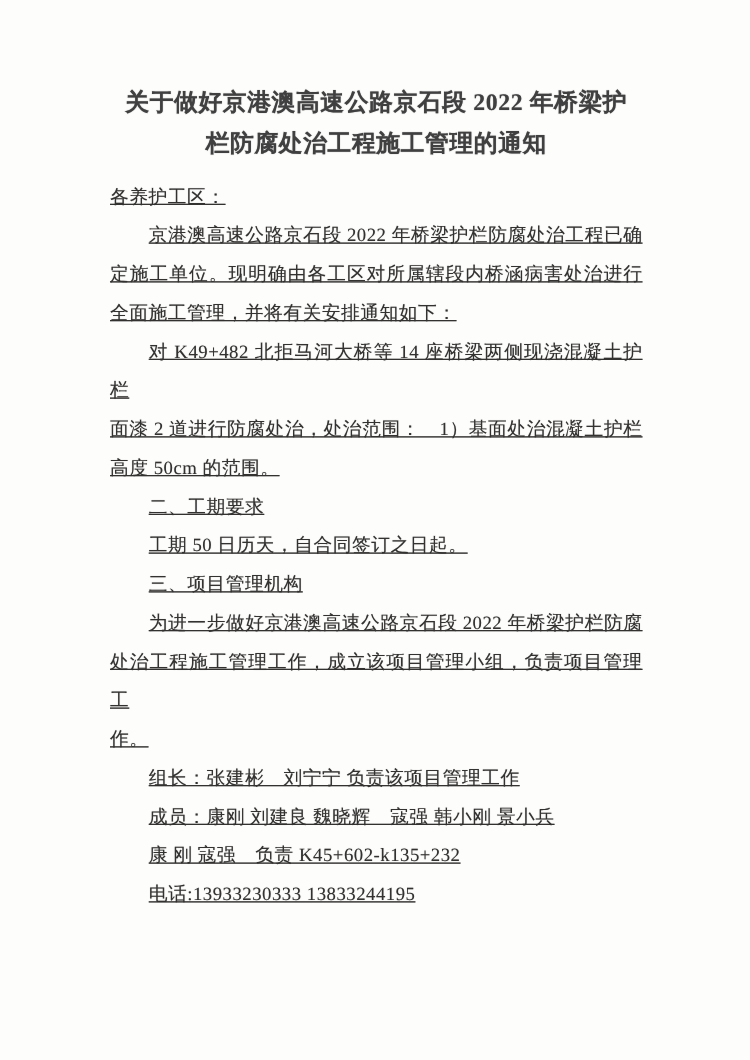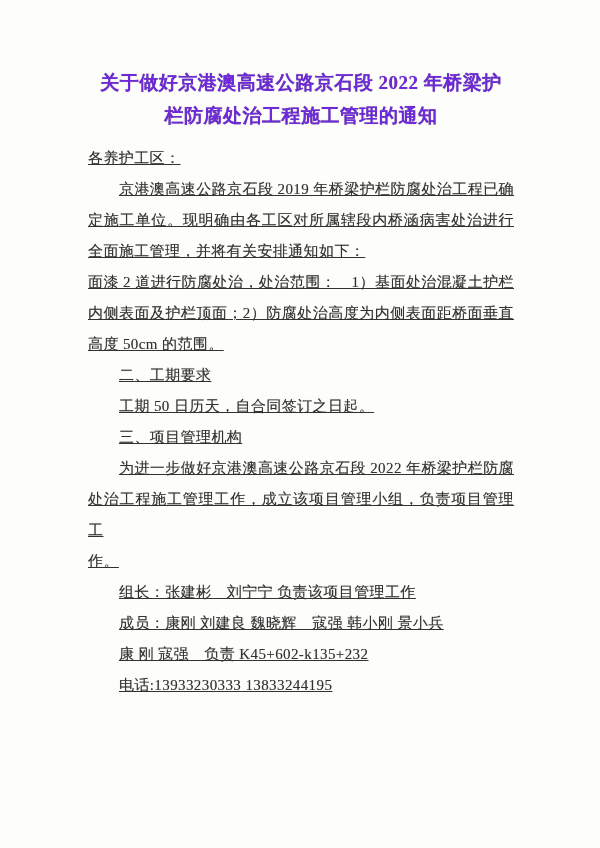--- a/index.html
+++ b/index.html
@@ -17,21 +17,21 @@
     font-family: "Liberation Serif", "DejaVu Serif", serif;
     color: #333231;
     overflow: hidden;
   }
   .title {
     font-size: 19px;
     font-weight: 700;
     line-height: 33px;
     text-align: center;
     letter-spacing: 0.5px;
-    color: #6d28d9;
+    color: #404040;
     text-shadow: 0 0 0.8px rgba(40,40,40,0.55);
     margin: 0;
   }
   .body-text {
     margin-top: 11px;
     text-decoration: underline;
   }
   .line {
     font-size: 15px;
     line-height: 31px;
@@ -52,25 +52,25 @@
 
 <div class="page">
 
   <h1 class="title">
     <span class="title-line">关于做好京港澳高速公路京石段 2022 年桥梁护</span><br>
     <span class="title-line">栏防腐处治工程施工管理的通知</span>
   </h1>
 
   <div class="body-text">
     <div class="line">各养护工区：</div>
-    <div class="line indent justify">京港澳高速公路京石段 2019 年桥梁护栏防腐处治工程已确</div>
+    <div class="line indent justify">京港澳高速公路京石段 2022 年桥梁护栏防腐处治工程已确</div>
     <div class="line justify">定施工单位。现明确由各工区对所属辖段内桥涵病害处治进行</div>
     <div class="line">全面施工管理，并将有关安排通知如下：</div>
+    <div class="line indent justify">对 K49+482 北拒马河大桥等 14 座桥梁两侧现浇混凝土护栏</div>
     <div class="line justify">面漆 2 道进行防腐处治，处治范围：　1）基面处治混凝土护栏</div>
-    <div class="line justify">内侧表面及护栏顶面；2）防腐处治高度为内侧表面距桥面垂直</div>
     <div class="line">高度 50cm 的范围。</div>
     <div class="line indent">二、工期要求</div>
     <div class="line indent">工期 50 日历天，自合同签订之日起。</div>
     <div class="line indent">三、项目管理机构</div>
     <div class="line indent justify">为进一步做好京港澳高速公路京石段 2022 年桥梁护栏防腐</div>
     <div class="line justify">处治工程施工管理工作，成立该项目管理小组，负责项目管理工</div>
     <div class="line">作。</div>
     <div class="line indent">组长：张建彬　刘宁宁 负责该项目管理工作</div>
     <div class="line indent">成员：康刚 刘建良 魏晓辉　寇强 韩小刚 景小兵</div>
     <div class="line indent">康 刚 寇强　负责 K45+602-k135+232</div>

